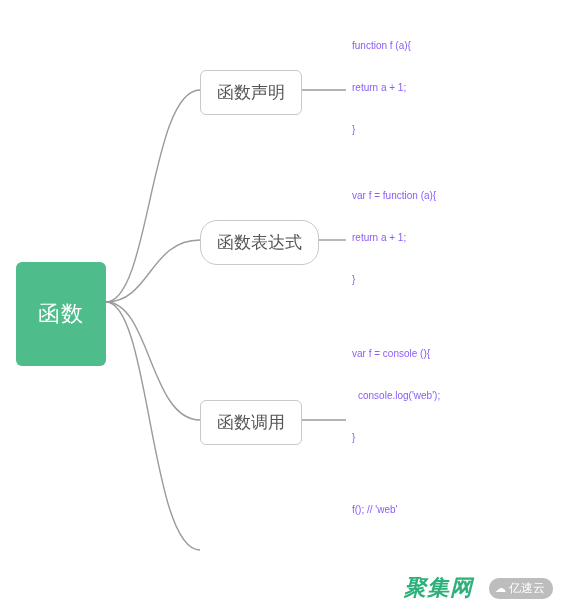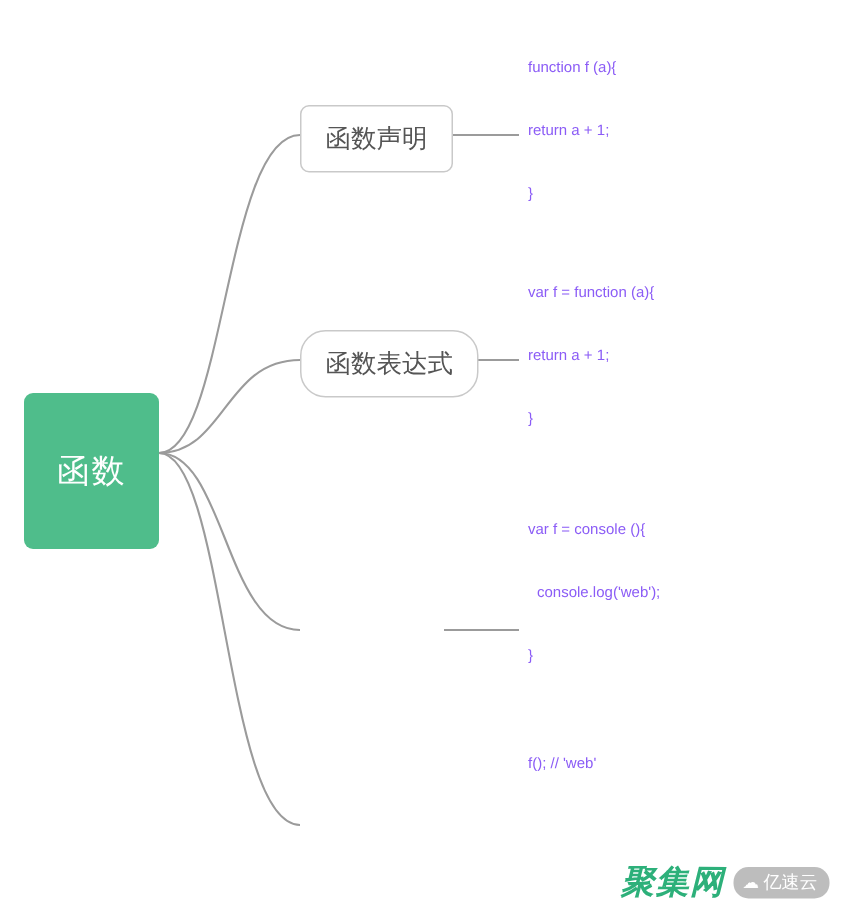--- a/index.html
+++ b/index.html
@@ -61,21 +61,21 @@
     fill: none;
     stroke: #9b9b9b;
     stroke-width: 1.4;
   }
   .watermark {
     position: absolute;
     right: 8px;
     bottom: 6px;
     display: flex;
     align-items: center;
-    gap: 6px;
+    gap: 16px;
   }
   .wm-main {
     font-size: 22px;
     font-weight: 700;
     font-style: italic;
     color: #2db07a;
     letter-spacing: 1px;
   }
   .wm-pill {
     background: #bdbdbd;
@@ -119,20 +119,23 @@
   <div class="code-text" style="left:352px; top:82px;">return a + 1;</div>
   <div class="code-text" style="left:352px; top:124px;">}</div>
 
   <div class="child-node" style="left:200px; top:220px;border-radius:17px;">
     <span>函数表达式</span>
   </div>
   <div class="code-text" style="left:352px; top:190px;">var f = function (a){</div>
   <div class="code-text" style="left:352px; top:232px;">return a + 1;</div>
   <div class="code-text" style="left:352px; top:274px;">}</div>
 
+  <div class="child-node" style="left:200px; top:400px;">
+    <span>函数调用</span>
+  </div>
   <div class="code-text" style="left:352px; top:348px;">var f = console (){</div>
   <div class="code-text" style="left:358px; top:390px;">console.log('web');</div>
   <div class="code-text" style="left:352px; top:432px;">}</div>
   <div class="code-text" style="left:352px; top:474px;margin-top:30px;">f(); // 'web'</div>
 
 
   <div class="watermark">
     <span class="wm-main">聚集网</span>
     <span class="wm-pill">
       <span class="wm-pill-icon">☁</span>

